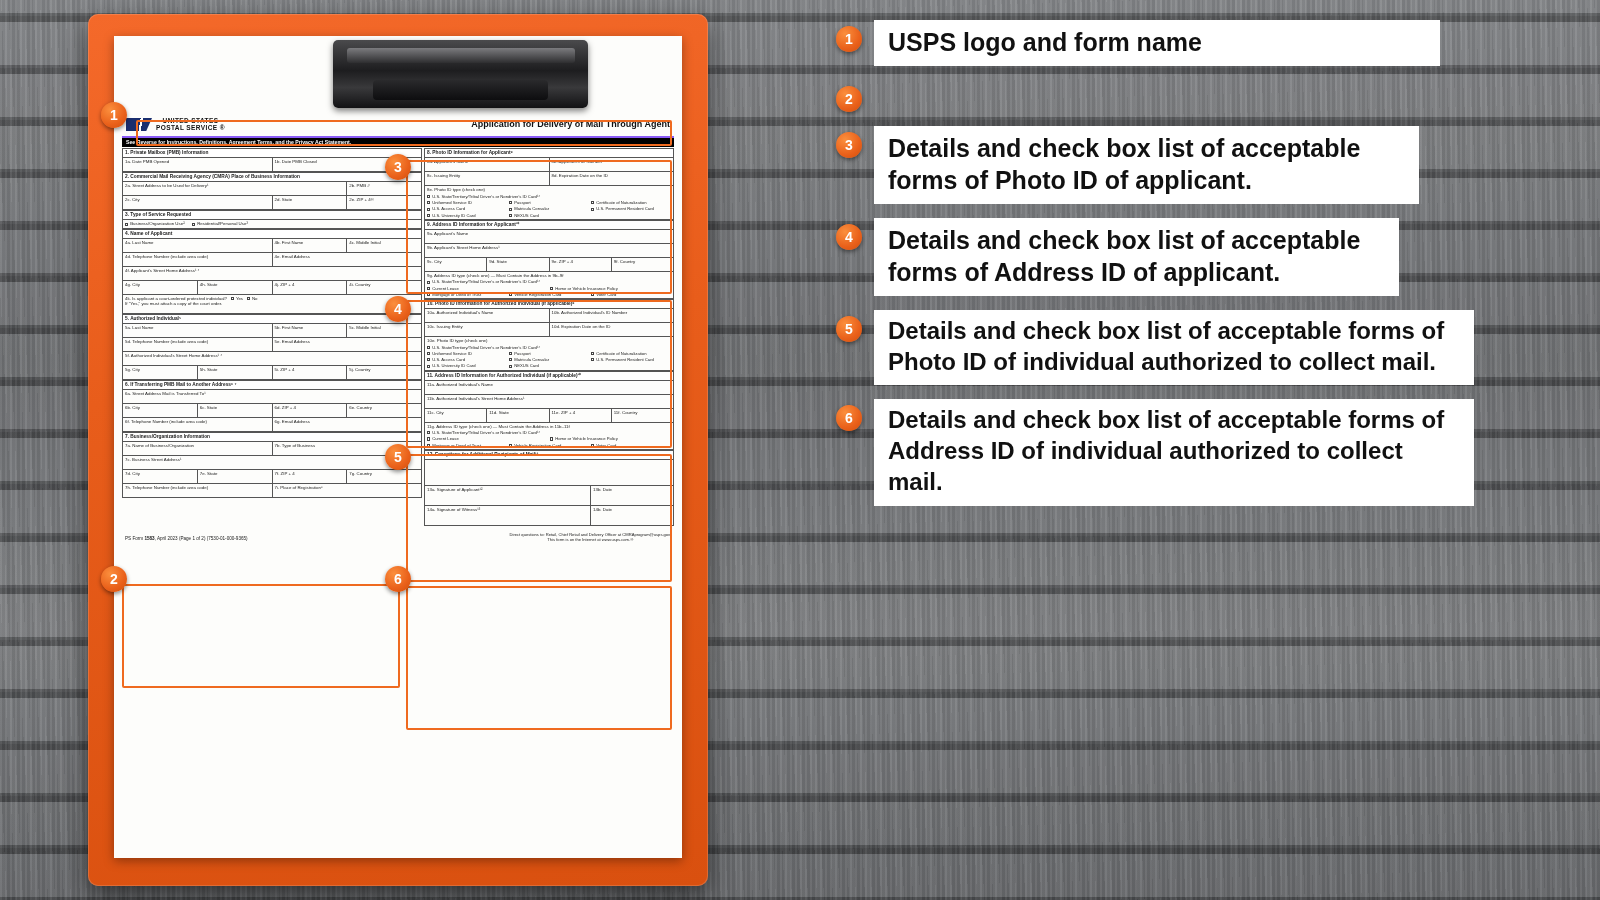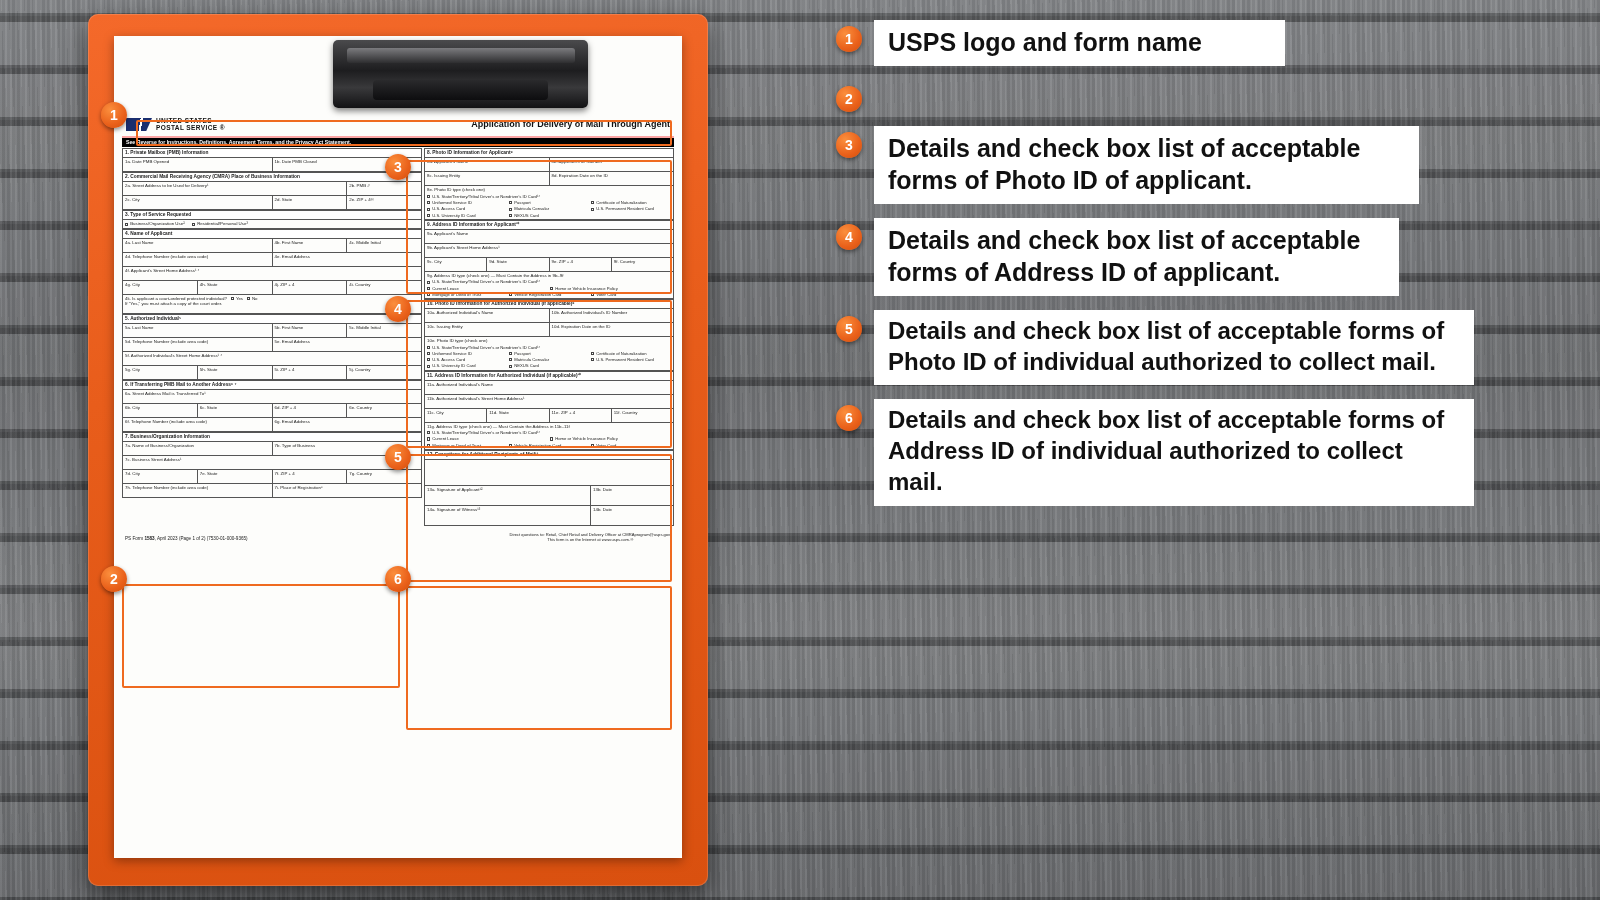--- a/index.html
+++ b/index.html
@@ -66,21 +66,21 @@
     box-shadow:0 3px 10px rgba(0,0,0,.35);
     overflow:hidden;
   }
   
   .form {
     position:absolute; left:8px; top:78px; width:552px; height:738px;
     font-size:5px; color:#1a1a1a; line-height:1.25;
   }
   .hdr {
     display:flex; align-items:center; justify-content:space-between;
-    border-bottom:2px solid #fca5a5; padding:3px 4px 4px 4px;
+    border-bottom:2px solid #8b5cf6; padding:3px 4px 4px 4px;text-align:center;
   }
   .usps-logo{display:flex;align-items:center;gap:4px;}
   .eagle{
     width:26px;height:13px;
     background:linear-gradient(100deg,#1a2e6e 0 52%,#fff 52% 60%,#1a2e6e 60%);
     clip-path:polygon(0 0,100% 0,78% 100%,0 100%);
   }
   .usps-name{font-weight:bold;font-size:6.5px;letter-spacing:.4px;color:#111;line-height:1.15;}
   .form-title{font-size:9px;font-weight:bold;color:#111;}
   .blackbar{
@@ -525,21 +525,21 @@
       <span>2</span>
     </div>
 </div>
 
 <div id="legend">
 
   <div class="legend-row">
     <div class="badge">
         <span>1</span>
       </div>
-    <div class="legend-text" style="width:411px;">USPS logo and form name</div>
+    <div class="legend-text" style="width:566px;">USPS logo and form name</div>
   </div>
 
   <div class="legend-row">
     <div class="badge">
         <span>2</span>
       </div>
   </div>
 
   <div class="legend-row">
     <div class="badge">

